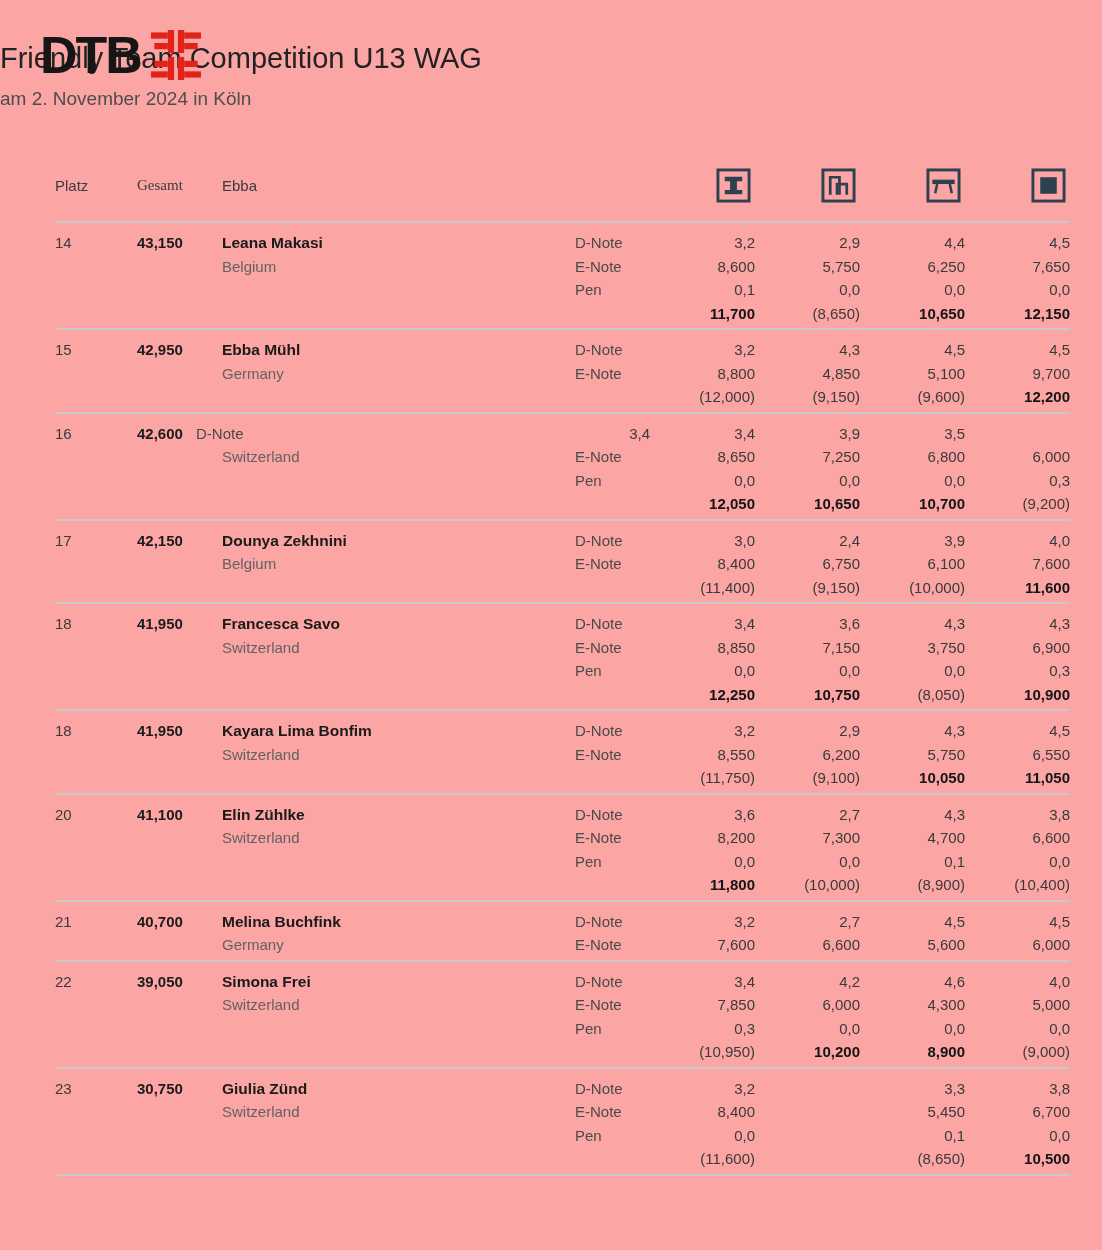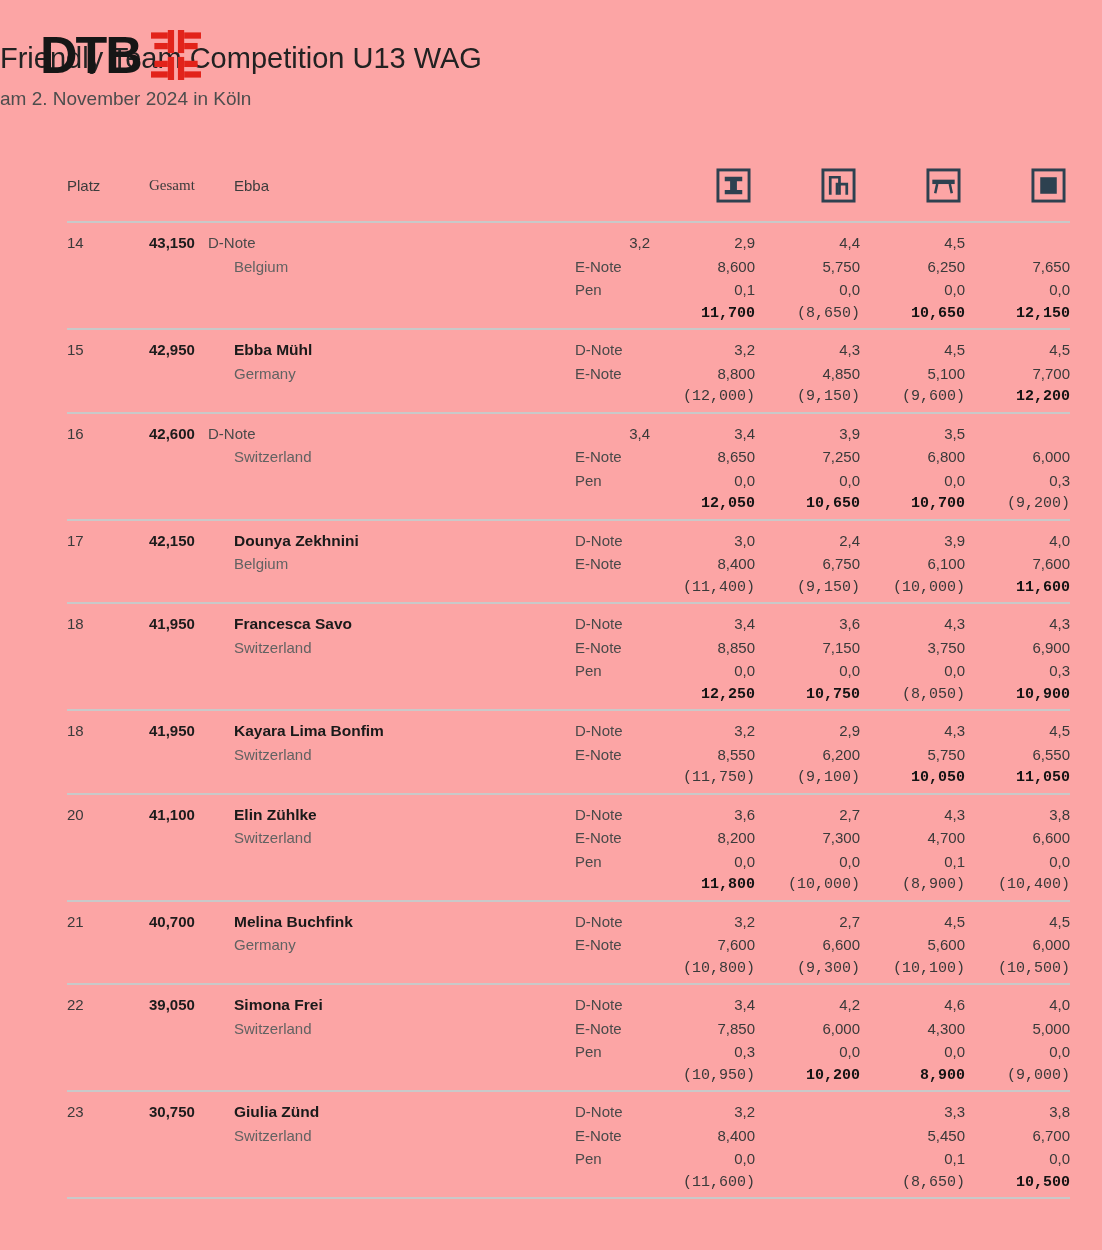--- a/index.html
+++ b/index.html
@@ -26,21 +26,21 @@
   .logo-text{
     font-size:52px;font-weight:900;letter-spacing:-2px;color:#161616;
     line-height:58px;
   }
   .logo-mark{margin-left:10px;display:block;}
   .titles{text-align:left;padding-top:40px;}
   .page-title{font-size:29px;font-weight:400;color:#222;line-height:36px;}
   .page-subtitle{font-size:19px;color:#4d4d4d;margin-top:12px;}
 
   
-  .table{padding:0 32px 0 55px;margin-left:12px;}
+  .table{padding:0 32px 0 55px;}
   .grid-line{
     display:grid;
     grid-template-columns:82px 59px 1fr 75px 105px 105px 105px 105px;
     align-items:baseline;
   }
   .thead{
     height:73px;
     border-bottom:2px solid var(--sep);
     align-items:center;
     font-size:15.5px;color:#3c3c3c;
@@ -56,21 +56,21 @@
     padding:8px 0 3px 0;
   }
   .block .grid-line{line-height:23.5px;height:23.5px;}
   .cell{font-size:15px;white-space:nowrap;overflow:visible;}
   .c-platz{color:#3a3a3a;}
   .c-gesamt-val{font-weight:700;color:#1c1c1c;}
   .c-name{padding-left:26px;font-weight:700;color:#1a1a1a;font-size:15.5px;}
   .c-country{padding-left:26px;color:var(--muted);}
   .c-label{color:#4a4a4a;}
   .c-score{text-align:right;color:#3a3a3a;}
-  .c-total{text-align:right;color:#3a3a3a;font-family:Liberation Mono, monospace;}
+  .c-total{text-align:right;color:#3a3a3a;}
   .c-total.counted{font-weight:700;color:var(--text-dark);}
 </style>
 </head>
 <body>
 
 <div class="page">
 
   <div class="top-header">
     <div class="logo">
       <span class="logo-text">DTB</span>
@@ -133,20 +133,21 @@
           <rect x="9.5" y="9.5" width="17" height="17" fill="#2d4150"></rect>
         </svg>
       </div>
     </div>
 
     <div id="rows">
         <div class="block">
           <div class="grid-line">
             <div class="cell c-platz">14</div>
             <div class="cell c-gesamt-val">43,150</div>
+            <div class="cell c-name">Leana Makasi</div>
             <div class="cell c-label">D-Note</div>
             <div class="cell c-score">3,2</div>
             <div class="cell c-score">2,9</div>
             <div class="cell c-score">4,4</div>
             <div class="cell c-score">4,5</div>
           </div>
           <div class="grid-line">
             <div class="cell c-platz"></div>
             <div class="cell c-gesamt-val"></div>
             <div class="cell c-country">Belgium</div>
@@ -189,21 +190,21 @@
             <div class="cell c-score">4,5</div>
           </div>
           <div class="grid-line">
             <div class="cell c-platz"></div>
             <div class="cell c-gesamt-val"></div>
             <div class="cell c-country">Germany</div>
             <div class="cell c-label">E-Note</div>
             <div class="cell c-score">8,800</div>
             <div class="cell c-score">4,850</div>
             <div class="cell c-score">5,100</div>
-            <div class="cell c-score">7,700</div>
+            <div class="cell c-score">9,700</div>
           </div>
           <div class="grid-line">
             <div class="cell c-platz"></div>
             <div class="cell c-gesamt-val"></div>
             <div class="cell c-country"></div>
             <div class="cell c-label"></div>
             <div class="cell c-total">(12,000)</div>
             <div class="cell c-total">(9,150)</div>
             <div class="cell c-total">(9,600)</div>
             <div class="cell c-total counted">12,200</div>
@@ -412,30 +413,20 @@
           <div class="grid-line">
             <div class="cell c-platz"></div>
             <div class="cell c-gesamt-val"></div>
             <div class="cell c-country">Germany</div>
             <div class="cell c-label">E-Note</div>
             <div class="cell c-score">7,600</div>
             <div class="cell c-score">6,600</div>
             <div class="cell c-score">5,600</div>
             <div class="cell c-score">6,000</div>
           </div>
-          <div class="grid-line">
-            <div class="cell c-platz"></div>
-            <div class="cell c-gesamt-val"></div>
-            <div class="cell c-country"></div>
-            <div class="cell c-label"></div>
-            <div class="cell c-total">(10,800)</div>
-            <div class="cell c-total">(9,300)</div>
-            <div class="cell c-total">(10,100)</div>
-            <div class="cell c-total">(10,500)</div>
-          </div>
         </div>
         <div class="block">
           <div class="grid-line">
             <div class="cell c-platz">22</div>
             <div class="cell c-gesamt-val">39,050</div>
             <div class="cell c-name">Simona Frei</div>
             <div class="cell c-label">D-Note</div>
             <div class="cell c-score">3,4</div>
             <div class="cell c-score">4,2</div>
             <div class="cell c-score">4,6</div>

